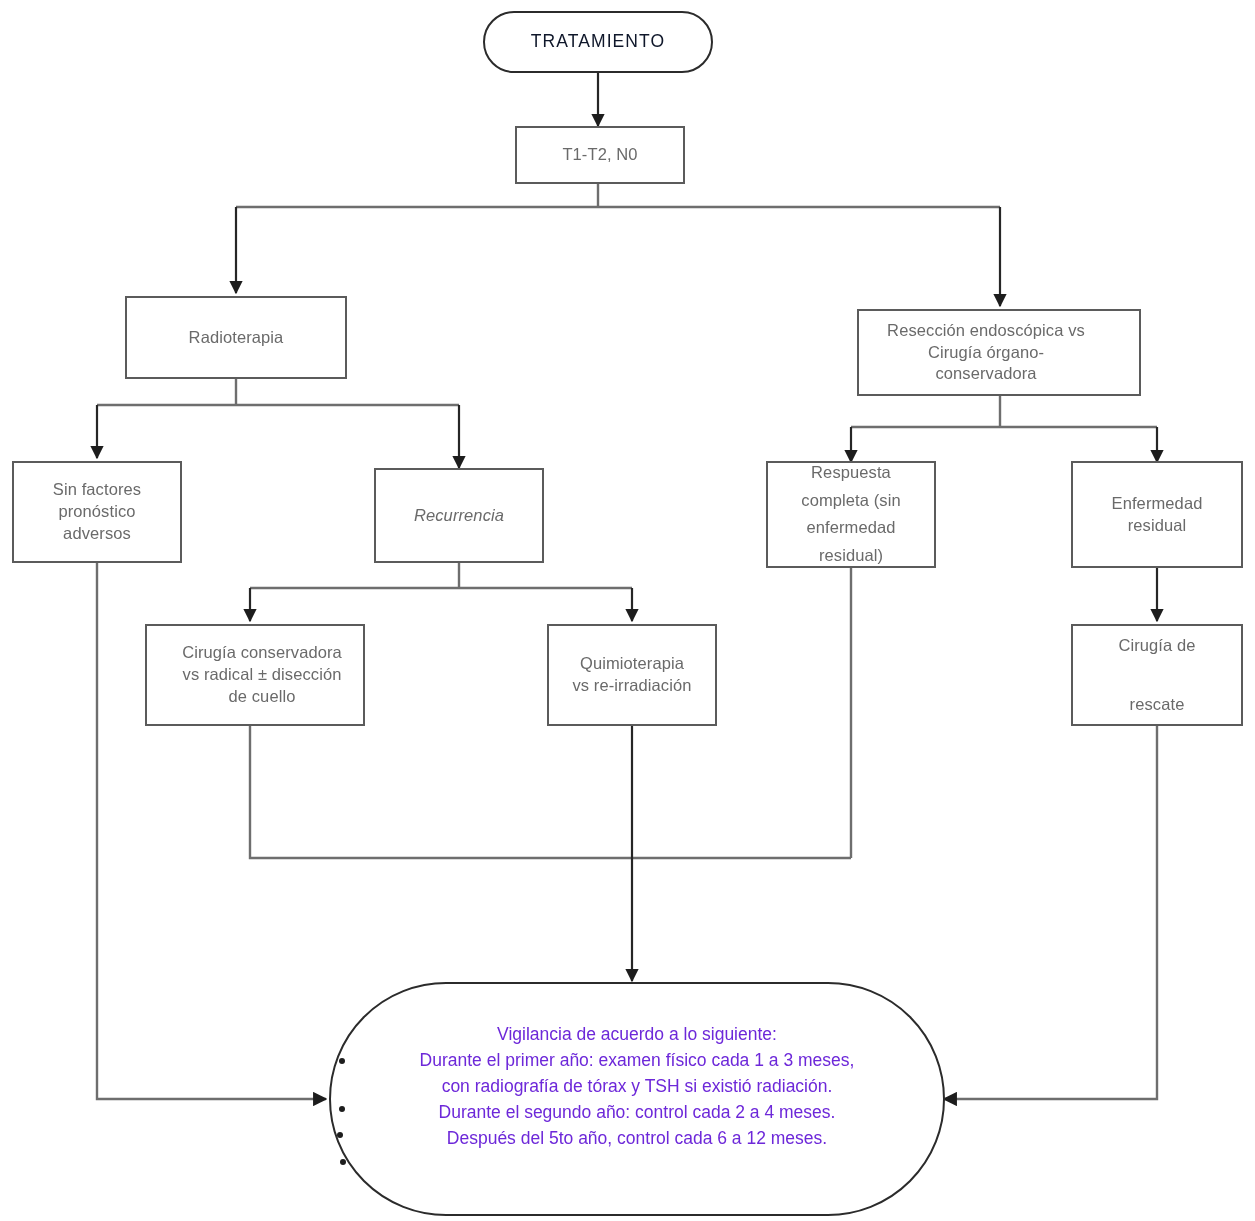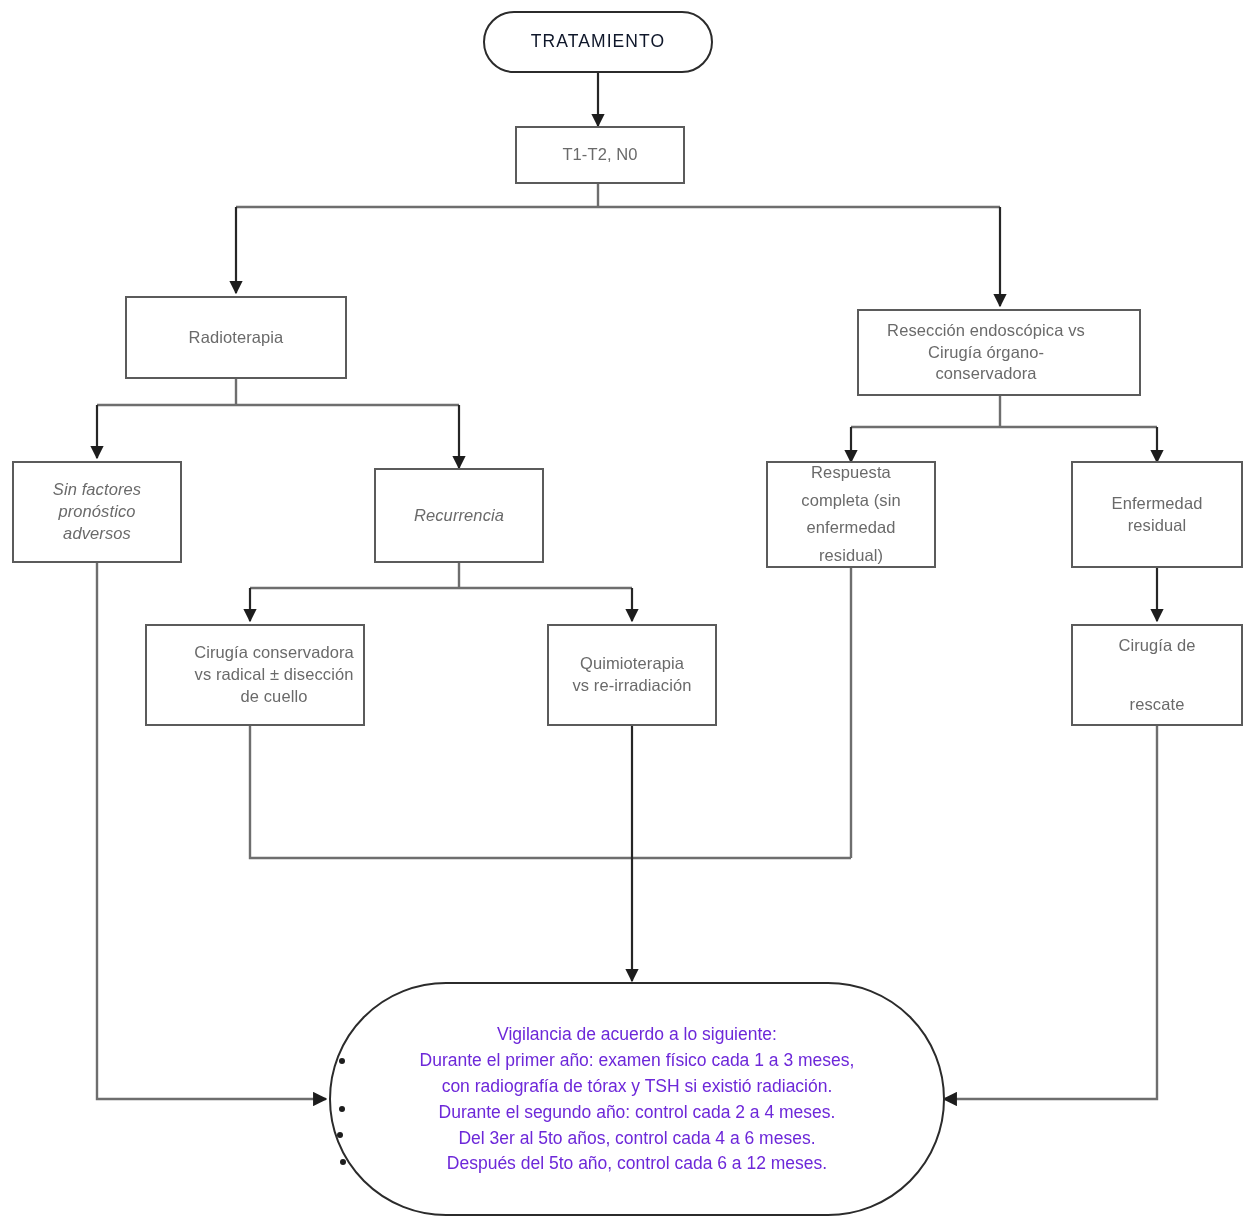--- a/index.html
+++ b/index.html
@@ -152,21 +152,21 @@
   <div class="node-label" style="left:126px; top:297px; width:220px; height:81px;">
     <span class="ln">Radioterapia</span>
   </div>
 
   <div class="node-label" style="left:858px; top:310px; width:256px; height:85px;align-items:center;">
     <span class="ln">Resección endoscópica vs</span>
     <span class="ln">Cirugía órgano-</span>
     <span class="ln">conservadora</span>
   </div>
 
-  <div class="node-label" style="left:13px; top:462px; width:168px; height:100px;font-style:italic;">
+  <div class="node-label" style="left:13px; top:462px; width:168px; height:100px;">
     <span class="ln">Sin factores</span>
     <span class="ln">pronóstico</span>
     <span class="ln">adversos</span>
   </div>
 
   <div class="node-label" style="left:375px; top:469px; width:168px; height:93px;font-style:italic;">
     <span class="ln">Recurrencia</span>
   </div>
 
   <div class="node-label" style="left:767px; top:462px; width:168px; height:105px;justify-content:space-between;">
@@ -174,42 +174,41 @@
     <span class="ln">completa (sin</span>
     <span class="ln">enfermedad</span>
     <span class="ln">residual)</span>
   </div>
 
   <div class="node-label" style="left:1072px; top:462px; width:170px; height:105px;">
     <span class="ln">Enfermedad</span>
     <span class="ln">residual</span>
   </div>
 
-  <div class="node-label" style="left:156px; top:625px; width:218px; height:100px;padding-left:18px;">
+  <div class="node-label" style="left:144px; top:625px; width:218px; height:100px;padding-left:18px;">
     <span class="ln">Cirugía conservadora</span>
     <span class="ln">vs radical ± disección</span>
     <span class="ln">de cuello</span>
   </div>
 
   <div class="node-label" style="left:548px; top:625px; width:168px; height:100px;">
     <span class="ln">Quimioterapia</span>
     <span class="ln">vs re-irradiación</span>
   </div>
 
   <div class="node-label" style="left:1072px; top:625px; width:170px; height:100px;gap:37px;">
     <span class="ln">Cirugía de</span>
     <span class="ln">rescate</span>
   </div>
 
   <div class="surv-label" style="left:330px; top:1022px; width:614px;">
     <span class="hdr">Vigilancia de acuerdo a lo siguiente:</span>
     <span class="itm">Durante el primer año: examen físico cada 1 a 3 meses,</span>
     <span class="itm">con radiografía de tórax y TSH si existió radiación.</span>
     <span class="itm">Durante el segundo año: control cada 2 a 4 meses.</span>
-    <span class="itm">Del 3er al 5to años, control cada 4 a 6 meses.</span>
     <span class="itm">Después del 5to año, control cada 6 a 12 meses.</span>
   </div>
 
   <div class="bullet-dot" style="left:339px; top:1058px;"></div>
   <div class="bullet-dot" style="left:339px; top:1106px;"></div>
   <div class="bullet-dot" style="left:337px; top:1132px;"></div>
   <div class="bullet-dot" style="left:340px; top:1159px;"></div>
 
 </div>
 

